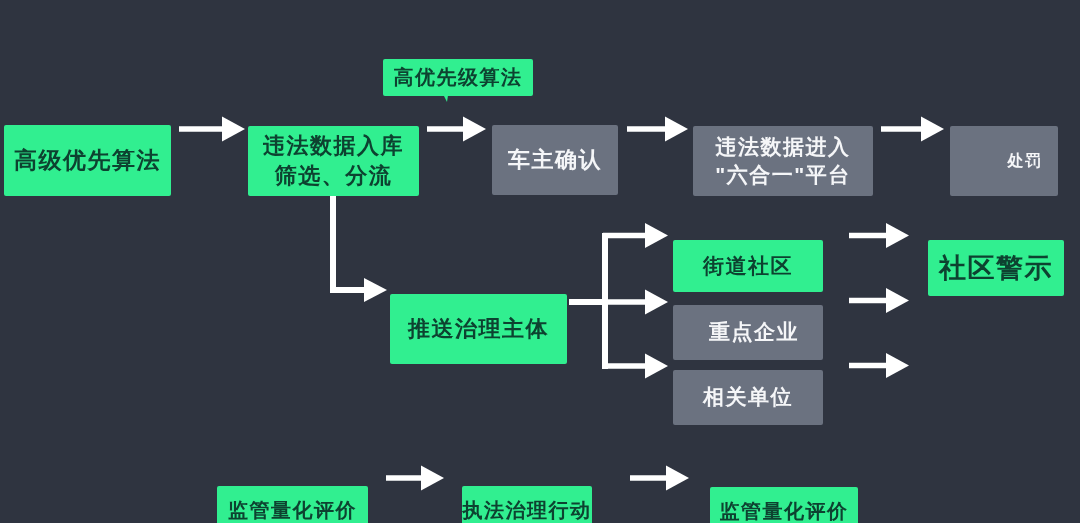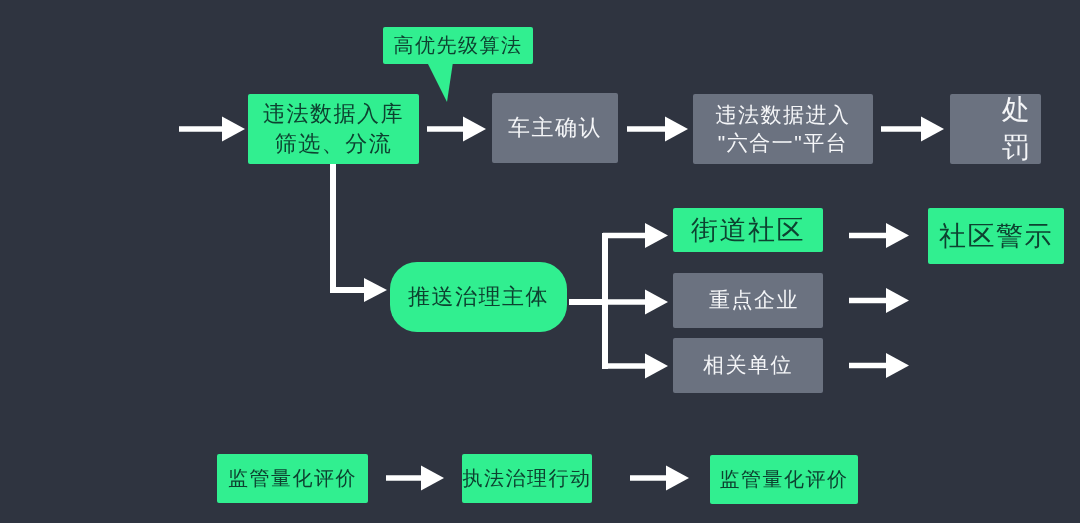--- a/index.html
+++ b/index.html
@@ -16,25 +16,26 @@
     left: 0; top: 0;
     width: 1080px; height: 523px;
   }
   .node {
     position: absolute;
     display: flex;
     align-items: center;
     justify-content: center;
     text-align: center;
     white-space: pre-line;
-    font-weight: 400;
+    font-weight: 700;
     letter-spacing: 1.5px;
     line-height: 1.35;
     border-radius: 2px;
     box-sizing: border-box;
+    margin-top: 32px;
   }
   .green { background: #31ef90; color: #0d4230; }
   .gray  { background: #6b7280; color: #f5f6f8; }
   .shaft { stroke: #ffffff; stroke-width: 5.5; fill: none; }
   .shaft-thick { stroke: #ffffff; stroke-width: 6; fill: none; }
   .head { fill: #ffffff; stroke: none; }
 </style>
 </head>
 <body>
 
@@ -99,36 +100,37 @@
     <g>
       <line class="shaft" x1="386" y1="478" x2="422" y2="478"></line>
       <polygon class="head" points="421,465.5 421,490.5 444,478"></polygon>
     </g>
     <g>
       <line class="shaft" x1="630" y1="478" x2="667" y2="478"></line>
       <polygon class="head" points="666,465.5 666,490.5 689,478"></polygon>
     </g>
   </svg>
 
+  <div class="node green" style="left:4px; top:93px; width:167px; height:71px; font-size:23px;">高级优先算法</div>
 
   <div class="node green" style="left:248px; top:94px; width:171px; height:70px; font-size:22px;text-align:center;">违法数据入库
 筛选、分流</div>
 
   <div class="node green" style="left:383px; top:27px; width:150px; height:37px; font-size:20px;">高优先级算法</div>
 
   <div class="node gray" style="left:492px; top:93px; width:126px; height:70px; font-size:22px;">车主确认</div>
 
   <div class="node gray" style="left:693px; top:94px; width:180px; height:70px; font-size:21px;">违法数据进入
 "六合一"平台</div>
 
-  <div class="node gray" style="left:950px; top:94px; width:91px; height:70px; font-size:28px;padding-left:42px;">处罚</div>
+  <div class="node gray" style="left:950px; top:94px; width:108px; height:70px; font-size:16px;padding-left:42px;">处罚</div>
 
-  <div class="node green" style="left:390px; top:262px; width:177px; height:70px; font-size:22px;border-radius:27px;">推送治理主体</div>
+  <div class="node green" style="left:390px; top:262px; width:177px; height:70px; font-size:22px;">推送治理主体</div>
 
-  <div class="node green" style="left:673px; top:208px; width:150px; height:44px; font-size:27px;">街道社区</div>
+  <div class="node green" style="left:673px; top:208px; width:150px; height:52px; font-size:21px;">街道社区</div>
 
   <div class="node gray" style="left:673px; top:273px; width:150px; height:55px; font-size:21px;padding-left:12px;">重点企业</div>
 
   <div class="node gray" style="left:673px; top:338px; width:150px; height:55px; font-size:21px;">相关单位</div>
 
   <div class="node green" style="left:928px; top:208px; width:136px; height:56px; font-size:27px;">社区警示</div>
 
 
   <div class="node green" style="left:217px; top:454px; width:151px; height:49px; font-size:20px;">监管量化评价</div>
 

